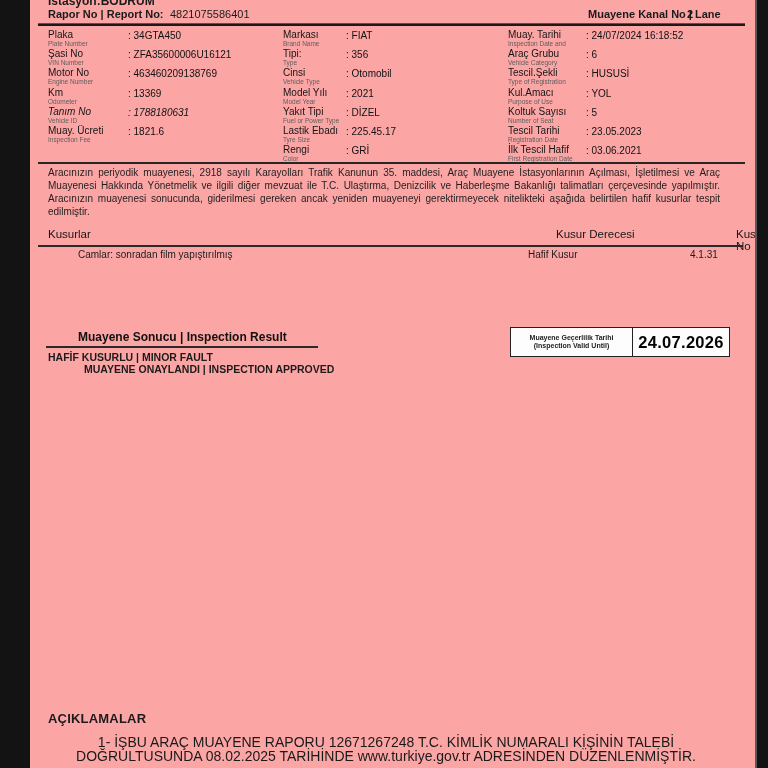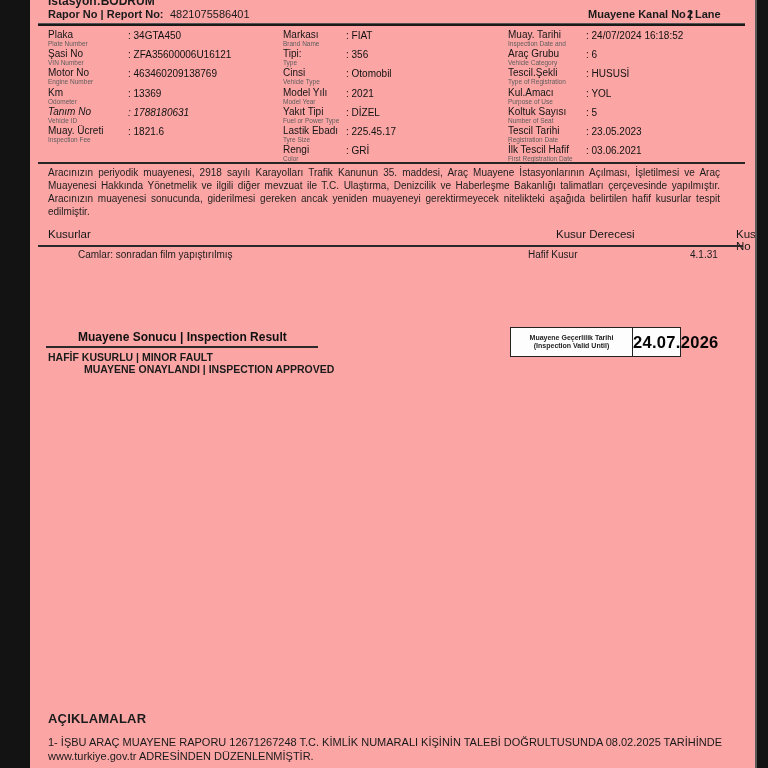--- a/index.html
+++ b/index.html
@@ -52,32 +52,32 @@
   .frow { display:grid; grid-template-columns:468px 140px auto; font-size:10px; color:#1c1c1c; height:14px;gap:12px; }
   .fcell-name { padding-left:30px; }
   .fcell-no { padding-left:10px; }
 
   
   .result-title { position:absolute; top:330px; left:18px; font-size:12px; font-weight:bold; color:#111;margin-left:30px; }
   .result-underline { position:absolute; top:346px; left:16px; width:272px; height:1.5px; background:#2a2a2a; }
   .result-line1 { position:absolute; top:351px; left:18px; font-size:10.5px; font-weight:bold; }
   .result-line2 { position:absolute; top:363px; left:18px; font-size:10.5px; font-weight:bold;padding-left:36px; }
 
-  .valid-box { position:absolute; top:327px; left:480px; width:171px; height:30px;
+  .valid-box { position:absolute; top:327px; left:480px; width:220px; height:30px;
                border:1.2px solid #222; display:flex; background:#fdfdfd; }
   .valid-label { flex:0 0 122px; border-right:1.2px solid #222;
                  display:flex; flex-direction:column; align-items:center; justify-content:center; }
   .valid-label div { font-size:7px; font-weight:bold; line-height:8.5px; color:#222; }
   .valid-date { flex:1; display:flex; align-items:center; justify-content:center;
                 font-size:16.5px; font-weight:bold; letter-spacing:0.3px; color:#050505; }
 
   
   .notes-title { position:absolute; top:711px; left:18px; font-size:13px; font-weight:bold; letter-spacing:0.2px; }
   .notes-body  { position:absolute; top:736px; left:18px; width:676px;
-                 font-size:11px; line-height:13.8px; color:#1a1a1a; }
+                 font-size:14px; line-height:13.8px; color:#1a1a1a;text-align:center; }
 </style>
 </head>
 <body>
 
 <div class="side-bar left"></div>
 <div class="side-bar right"></div>
 
 <div class="page">
 
   <div class="station">İstasyon:BODRUM</div>

